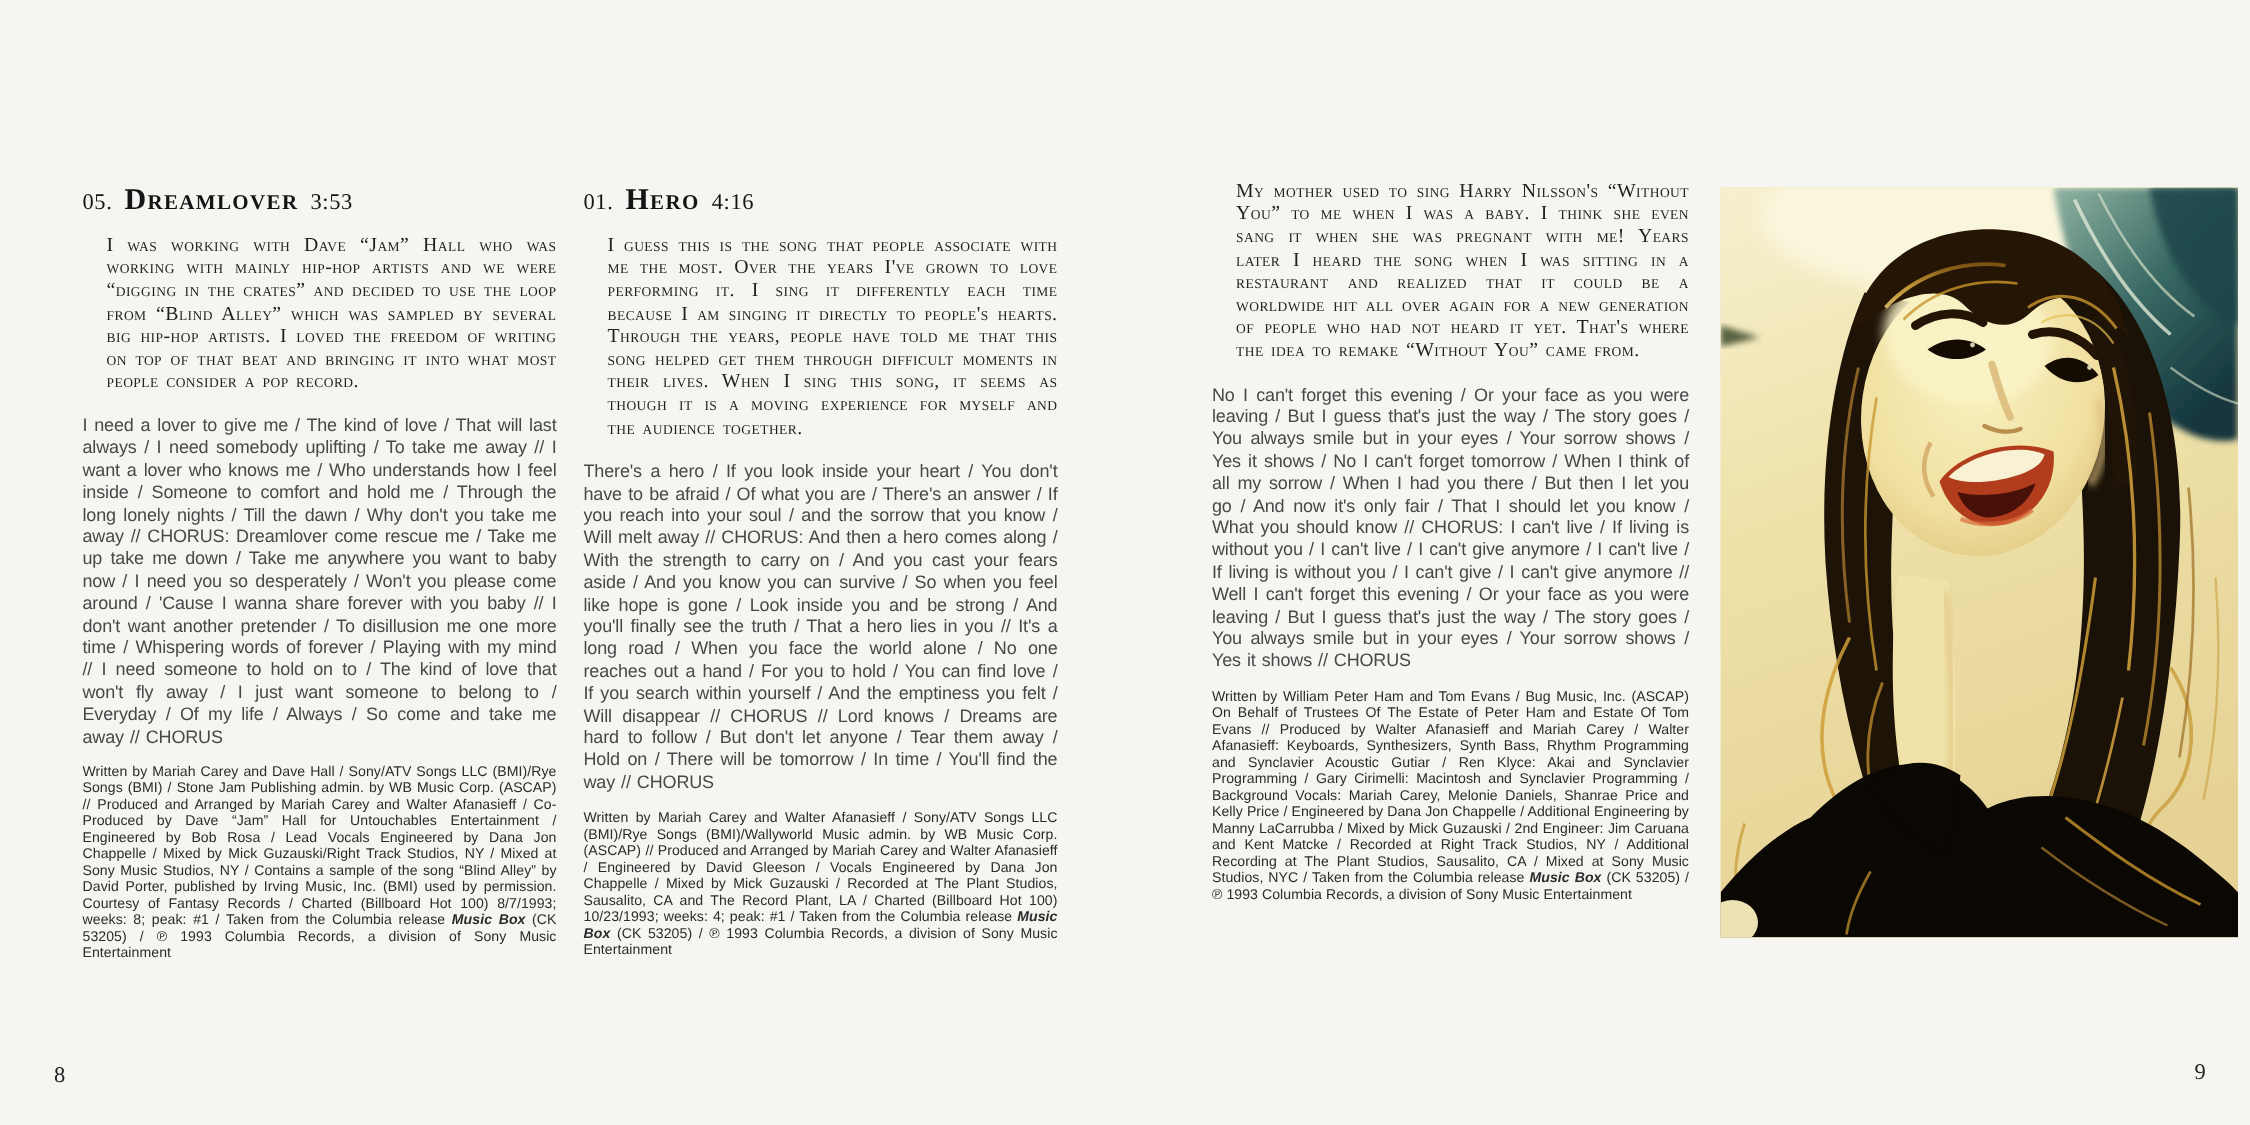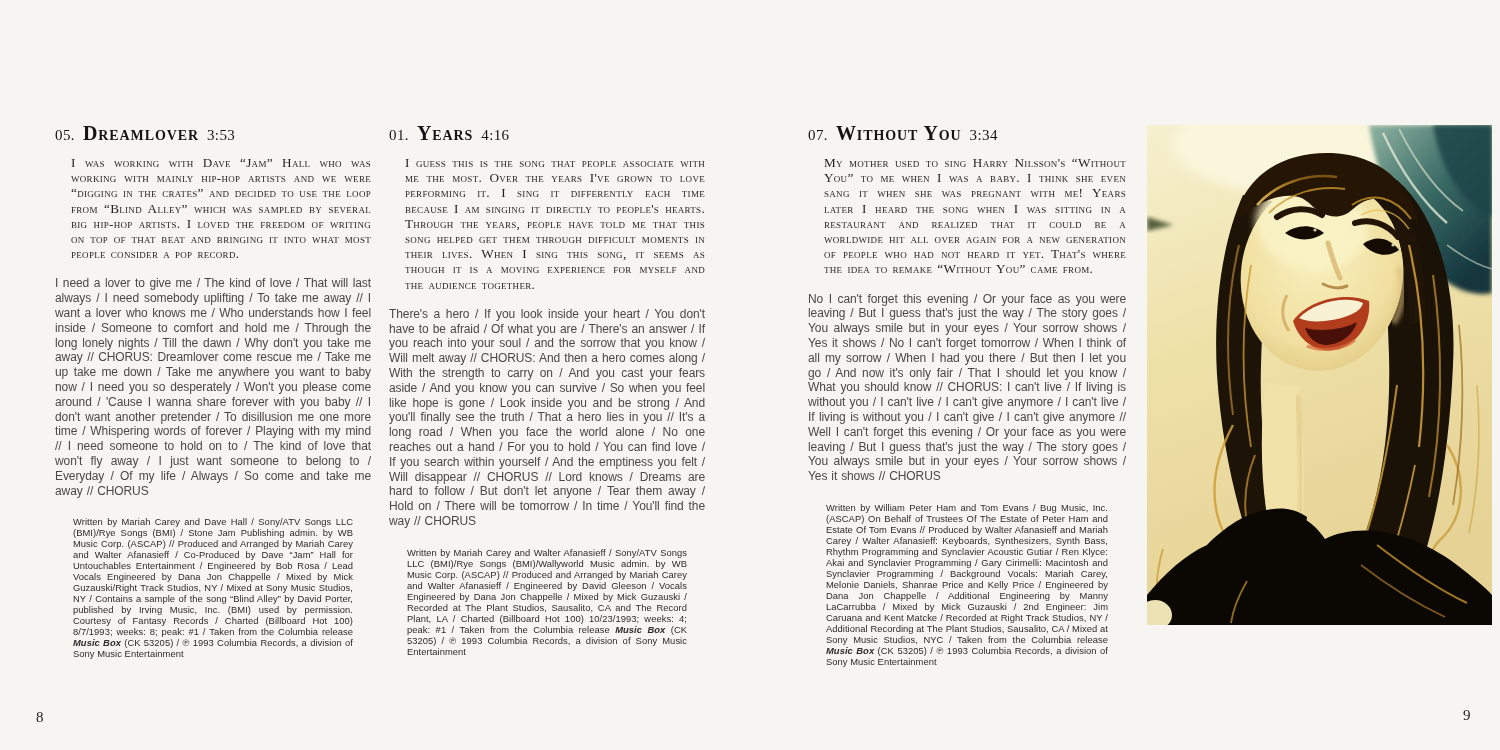--- a/index.html
+++ b/index.html
@@ -29,21 +29,21 @@
   .intro{
     margin:0 0 15px 16px;font-family:"Liberation Serif",serif;font-variant:small-caps;
     font-size:13.2px;line-height:15.2px;text-align:justify;color:#1f1f1f;
     letter-spacing:.3px;word-spacing:1.4px;
   }
   .lyrics{
     margin:0 0 10px 0;font-size:12px;line-height:14.8px;text-align:justify;
     color:#484848;letter-spacing:-.1px;word-spacing:.8px;
   }
   .credits{
-    margin:18px;font-size:9.4px;line-height:11px;text-align:justify;color:#2b2b2b;
+    margin:0;font-size:9.4px;line-height:11px;text-align:justify;color:#2b2b2b;
     letter-spacing:.05px;
   }
   .credits .album{font-style:italic;font-weight:600;}
 
   .pageno{
     position:absolute;font-family:"Liberation Serif",serif;font-size:15px;color:#222;
   }
   #pn-left{left:36px;top:709px;}
   #pn-right{left:1463px;top:707px;}
 
@@ -61,28 +61,27 @@
   <div class="page-half" id="page-right"></div>
 
   <section class="column" id="col-1">
     <h2 class="track-title"><span class="track-num">05.</span> <span class="track-name">Dreamlover</span> <span class="track-dur">3:53</span></h2>
     <p class="intro">I was working with Dave “Jam” Hall who was working with mainly hip-hop artists and we were “digging in the crates” and decided to use the loop from “Blind Alley” which was sampled by several big hip-hop artists. I loved the freedom of writing on top of that beat and bringing it into what most people consider a pop record.</p>
     <p class="lyrics">I need a lover to give me / The kind of love / That will last always / I need somebody uplifting / To take me away // I want a lover who knows me / Who understands how I feel inside / Someone to comfort and hold me / Through the long lonely nights / Till the dawn / Why don't you take me away // CHORUS: Dreamlover come rescue me / Take me up take me down / Take me anywhere you want to baby now / I need you so desperately / Won't you please come around / 'Cause I wanna share forever with you baby // I don't want another pretender / To disillusion me one more time / Whispering words of forever / Playing with my mind // I need someone to hold on to / The kind of love that won't fly away / I just want someone to belong to / Everyday / Of my life / Always / So come and take me away // CHORUS</p>
     <p class="credits"><span>Written by Mariah Carey and Dave Hall / Sony/ATV Songs LLC (BMI)/Rye Songs (BMI) / Stone Jam Publishing admin. by WB Music Corp. (ASCAP) // Produced and Arranged by Mariah Carey and Walter Afanasieff / Co-Produced by Dave “Jam” Hall for Untouchables Entertainment / Engineered by Bob Rosa / Lead Vocals Engineered by Dana Jon Chappelle / Mixed by Mick Guzauski/Right Track Studios, NY / Mixed at Sony Music Studios, NY / Contains a sample of the song “Blind Alley” by David Porter, published by Irving Music, Inc. (BMI) used by permission. Courtesy of Fantasy Records / Charted (Billboard Hot 100) 8/7/1993; weeks: 8; peak: #1 / Taken from the Columbia release </span><em class="album">Music Box</em><span> (CK 53205) / ℗ 1993 Columbia Records, a division of Sony Music Entertainment</span></p>
   </section>
 
   <section class="column" id="col-2">
-    <h2 class="track-title"><span class="track-num">01.</span> <span class="track-name">Years</span> <span class="track-dur">4:16</span></h2>
+    <h2 class="track-title"><span class="track-num">01.</span> <span class="track-name">Hero</span> <span class="track-dur">4:16</span></h2>
     <p class="intro">I guess this is the song that people associate with me the most. Over the years I've grown to love performing it. I sing it differently each time because I am singing it directly to people's hearts. Through the years, people have told me that this song helped get them through difficult moments in their lives. When I sing this song, it seems as though it is a moving experience for myself and the audience together.</p>
     <p class="lyrics">There's a hero / If you look inside your heart / You don't have to be afraid / Of what you are / There's an answer / If you reach into your soul / and the sorrow that you know / Will melt away // CHORUS: And then a hero comes along / With the strength to carry on / And you cast your fears aside / And you know you can survive / So when you feel like hope is gone / Look inside you and be strong / And you'll finally see the truth / That a hero lies in you // It's a long road / When you face the world alone / No one reaches out a hand / For you to hold / You can find love / If you search within yourself / And the emptiness you felt / Will disappear // CHORUS // Lord knows / Dreams are hard to follow / But don't let anyone / Tear them away / Hold on / There will be tomorrow / In time / You'll find the way // CHORUS</p>
     <p class="credits"><span>Written by Mariah Carey and Walter Afanasieff / Sony/ATV Songs LLC (BMI)/Rye Songs (BMI)/Wallyworld Music admin. by WB Music Corp. (ASCAP) // Produced and Arranged by Mariah Carey and Walter Afanasieff / Engineered by David Gleeson / Vocals Engineered by Dana Jon Chappelle / Mixed by Mick Guzauski / Recorded at The Plant Studios, Sausalito, CA and The Record Plant, LA / Charted (Billboard Hot 100) 10/23/1993; weeks: 4; peak: #1 / Taken from the Columbia release </span><em class="album">Music Box</em><span> (CK 53205) / ℗ 1993 Columbia Records, a division of Sony Music Entertainment</span></p>
   </section>
 
   <section class="column" id="col-3">
-    <h2 class="track-title"><span class="track-num">07.</span> <span class="track-name">Without You</span> <span class="track-dur">3:34</span></h2>
     <p class="intro">My mother used to sing Harry Nilsson's “Without You” to me when I was a baby. I think she even sang it when she was pregnant with me! Years later I heard the song when I was sitting in a restaurant and realized that it could be a worldwide hit all over again for a new generation of people who had not heard it yet. That's where the idea to remake “Without You” came from.</p>
     <p class="lyrics">No I can't forget this evening / Or your face as you were leaving / But I guess that's just the way / The story goes / You always smile but in your eyes / Your sorrow shows / Yes it shows / No I can't forget tomorrow / When I think of all my sorrow / When I had you there / But then I let you go / And now it's only fair / That I should let you know / What you should know // CHORUS: I can't live / If living is without you / I can't live / I can't give anymore / I can't live / If living is without you / I can't give / I can't give anymore // Well I can't forget this evening / Or your face as you were leaving / But I guess that's just the way / The story goes / You always smile but in your eyes / Your sorrow shows / Yes it shows // CHORUS</p>
     <p class="credits"><span>Written by William Peter Ham and Tom Evans / Bug Music, Inc. (ASCAP) On Behalf of Trustees Of The Estate of Peter Ham and Estate Of Tom Evans // Produced by Walter Afanasieff and Mariah Carey / Walter Afanasieff: Keyboards, Synthesizers, Synth Bass, Rhythm Programming and Synclavier Acoustic Gutiar / Ren Klyce: Akai and Synclavier Programming / Gary Cirimelli: Macintosh and Synclavier Programming / Background Vocals: Mariah Carey, Melonie Daniels, Shanrae Price and Kelly Price / Engineered by Dana Jon Chappelle / Additional Engineering by Manny LaCarrubba / Mixed by Mick Guzauski  / 2nd Engineer: Jim Caruana and Kent Matcke / Recorded at Right Track Studios, NY / Additional Recording at The Plant Studios, Sausalito, CA / Mixed at Sony Music Studios, NYC / Taken from the Columbia release </span><em class="album">Music Box</em><span> (CK 53205) / ℗ 1993 Columbia Records, a division of Sony Music Entertainment</span></p>
   </section>
 
   <div id="photo">
     <svg width="345" height="500" viewBox="0 0 345 500" xmlns="http://www.w3.org/2000/svg">
       <defs>
         <linearGradient id="bgGrad" x1="0" y1="0" x2="0.25" y2="1">
           <stop offset="0" stop-color="#f6f0cf"></stop>

